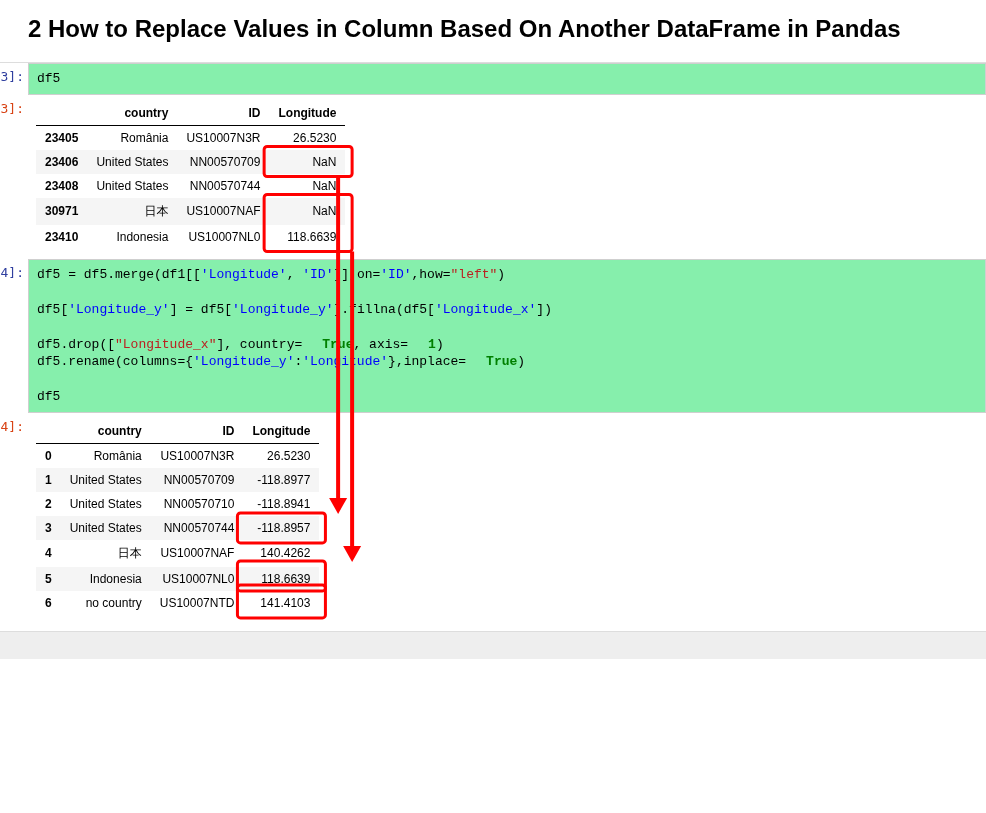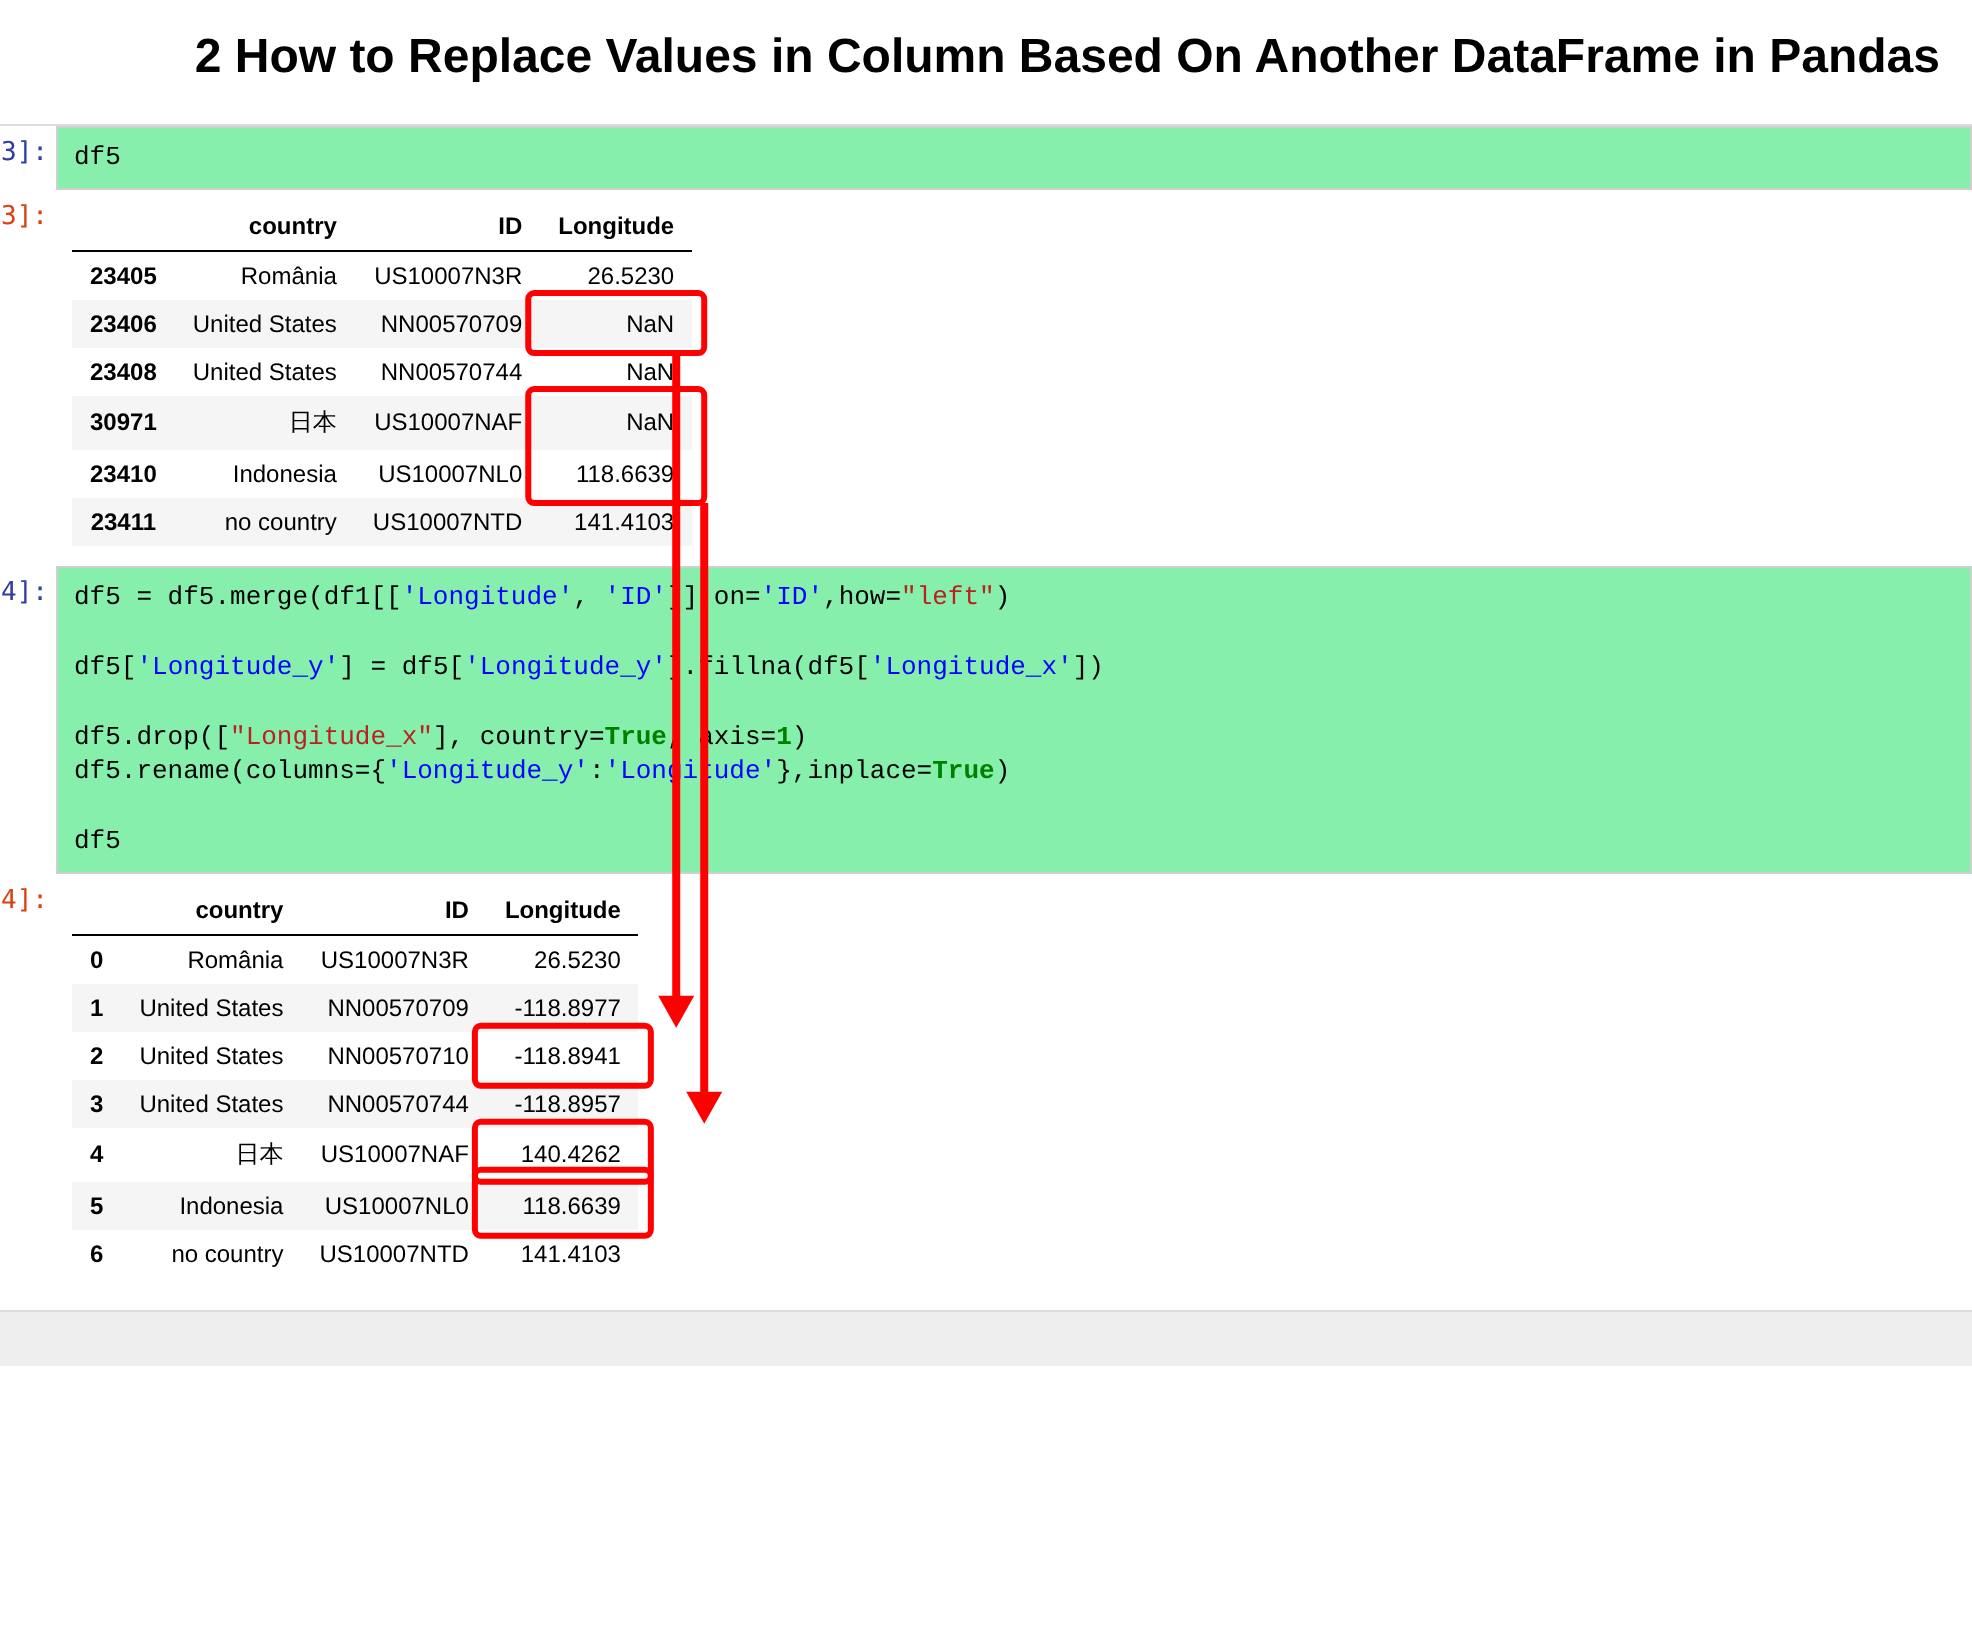--- a/index.html
+++ b/index.html
@@ -11,21 +11,20 @@
     color: #000;
     background: #fff;
     width: 986px;
   }
   .heading {
     font-size: 24px;
     font-weight: 700;
     padding: 14px 16px 18px 28px;
     line-height: 1.25;
     border-bottom: 1px solid #ddd;
-    text-align: right;
   }
   .cell-wrap {
     display: flex;
     align-items: flex-start;
   }
   .prompt {
     width: 28px;
     flex: 0 0 28px;
     text-align: right;
     font-family: "DejaVu Sans Mono", Menlo, Consolas, monospace;
@@ -61,21 +60,21 @@
   table.df thead th {
     font-weight: 700;
     border-bottom: 1px solid #000;
   }
   table.df tbody th {
     font-weight: 700;
     text-align: center;
   }
   table.df tbody tr:nth-child(odd) { background: #fff; }
   table.df tbody tr:nth-child(even) { background: #f5f5f5; }
-  .code-green { color: #008000; font-weight: 700; }
+  .code-green { color: #008000; font-weight: 700; margin-left: 20px; }
   .code-str-red { color: #BA2121; }
   .code-str-blue { color: #0000FF; }
   .footer-bar {
     height: 28px;
     background: #eeeeee;
     margin-top: 12px;
     border-top: 1px solid #ddd;
   }
   .svg-overlay {
     position: absolute;
@@ -130,26 +129,20 @@
               <th>30971</th>
               <td class="col-country">日本</td>
               <td class="col-ID">US10007NAF</td>
               <td class="col-Longitude">NaN</td>
             </tr>
             <tr>
               <th>23410</th>
               <td class="col-country">Indonesia</td>
               <td class="col-ID">US10007NL0</td>
               <td class="col-Longitude">118.6639</td>
-            </tr>
-            <tr>
-              <th>23411</th>
-              <td class="col-country">no country</td>
-              <td class="col-ID">US10007NTD</td>
-              <td class="col-Longitude">141.4103</td>
             </tr>
           </tbody>
       </table>
     </div>
   </div>
 </div>
 
 <div class="cell-wrap" style="margin-top:6px;">
   <div class="prompt prompt-in">4]:</div>
   <div class="cell-body">

